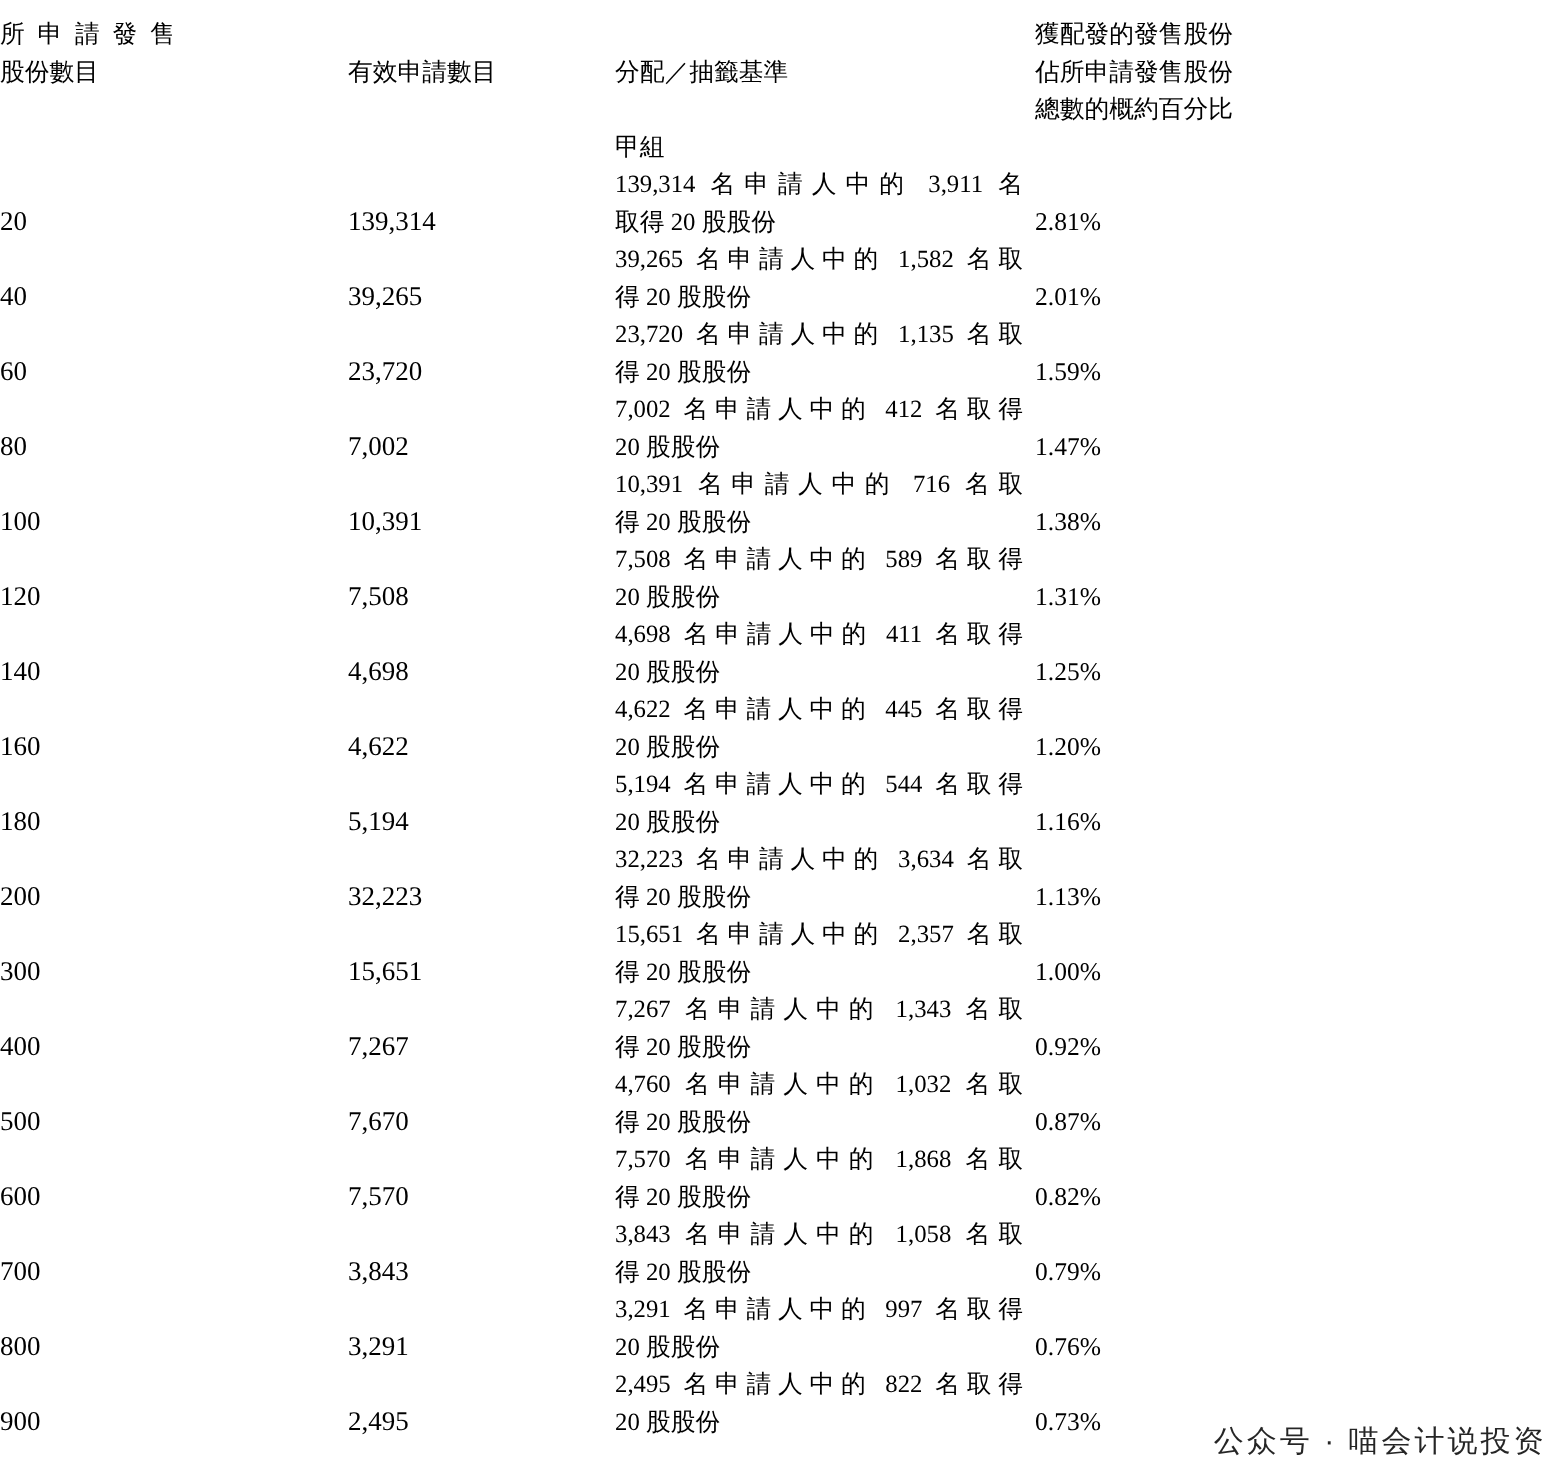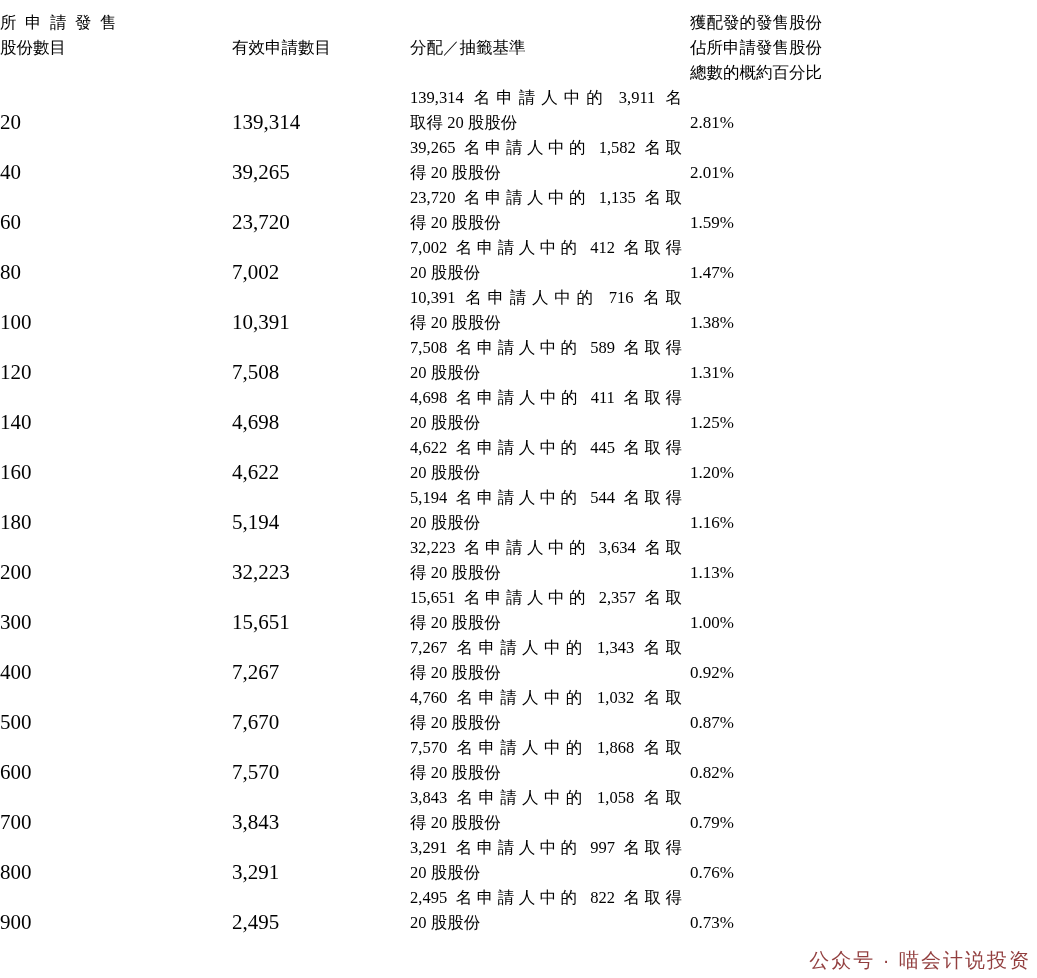--- a/index.html
+++ b/index.html
@@ -45,21 +45,21 @@
   .hdr-l1, .hdr-l2, .hdr-l3 { display: block; white-space: nowrap; }
   .spaced { letter-spacing: 2.2px; }
 
   td {
     vertical-align: top;
     font-size: 16.5px;
     line-height: 25px;
     padding: 0;
   }
   .cell-num {
-    font-size: 21px;
+    font-size: 18px;
     line-height: 25px;
     white-space: nowrap;
     font-family: Liberation Serif, serif;
   }
   .basis {
     font-size: 16.5px;
     line-height: 25px;
     text-align: justify;
     text-justify: inter-character;
     padding-right: 8px;
@@ -86,21 +86,21 @@
     display: flex;
     align-items: center;
     gap: 10px;
     color: #7d7d7d;
     font-family: "Liberation Sans", sans-serif;
     opacity: 0.85;
   }
   .wm-text {
     font-size: 20px;
     letter-spacing: 2px;
-    color: #7f1d1d;
+    color: #000000;
   }
   .wm-badge {
     display: flex;
     flex-direction: column;
     align-items: flex-start;
     line-height: 1.25;
   }
   .wm-badge .b1 { font-size: 17px; color: #6f6f6f; }
   .wm-badge .b2 { font-size: 13px; color: #8a8a8a; }
   .wm-circle {
@@ -142,20 +142,26 @@
         </th>
         <th colspan="2">
           <span class="hdr-l1">獲配發的發售股份</span>
           <span class="hdr-l2">佔所申請發售股份</span>
           <span class="hdr-l3">總數的概約百分比</span>
         </th>
       </tr>
     </thead>
     <tbody>
 
+      <tr>
+        <td colspan="2"></td>
+        <td></td>
+        <td class="group-label">甲組</td>
+        <td colspan="2"></td>
+      </tr>
 
       <tr>
         <td colspan="2" class="cell-num row-first-num">20</td>
         <td class="cell-num row-first-num">139,314</td>
         <td class="basis">
           <span class="justified">139,314 名申請人中的 3,911 名</span>
           <span class="ln">取得 20 股股份</span>
         </td>
         <td colspan="2" class="pct row-first-num">2.81%</td>
       </tr>

